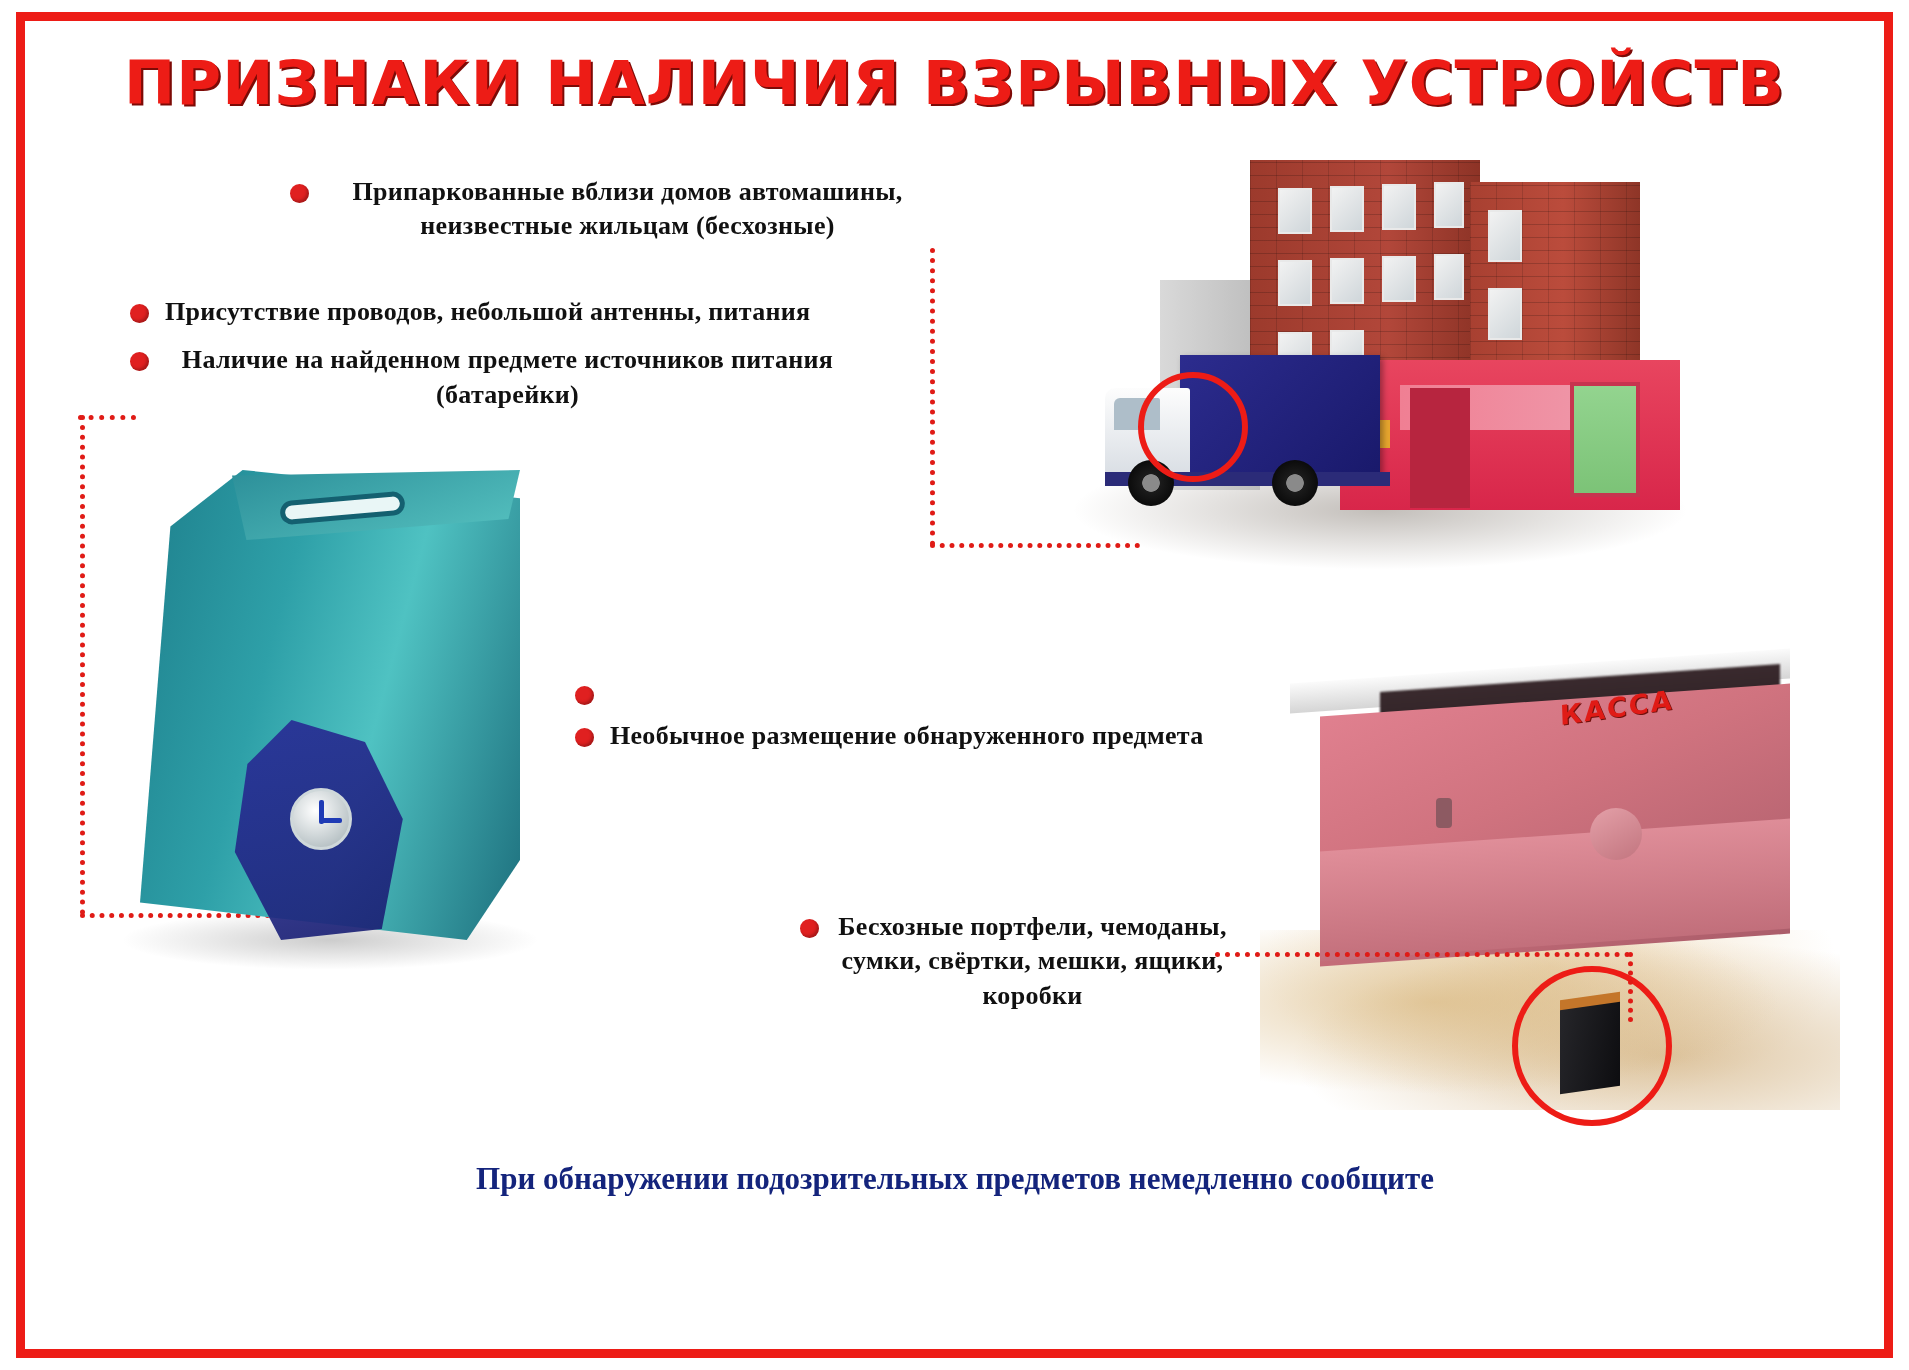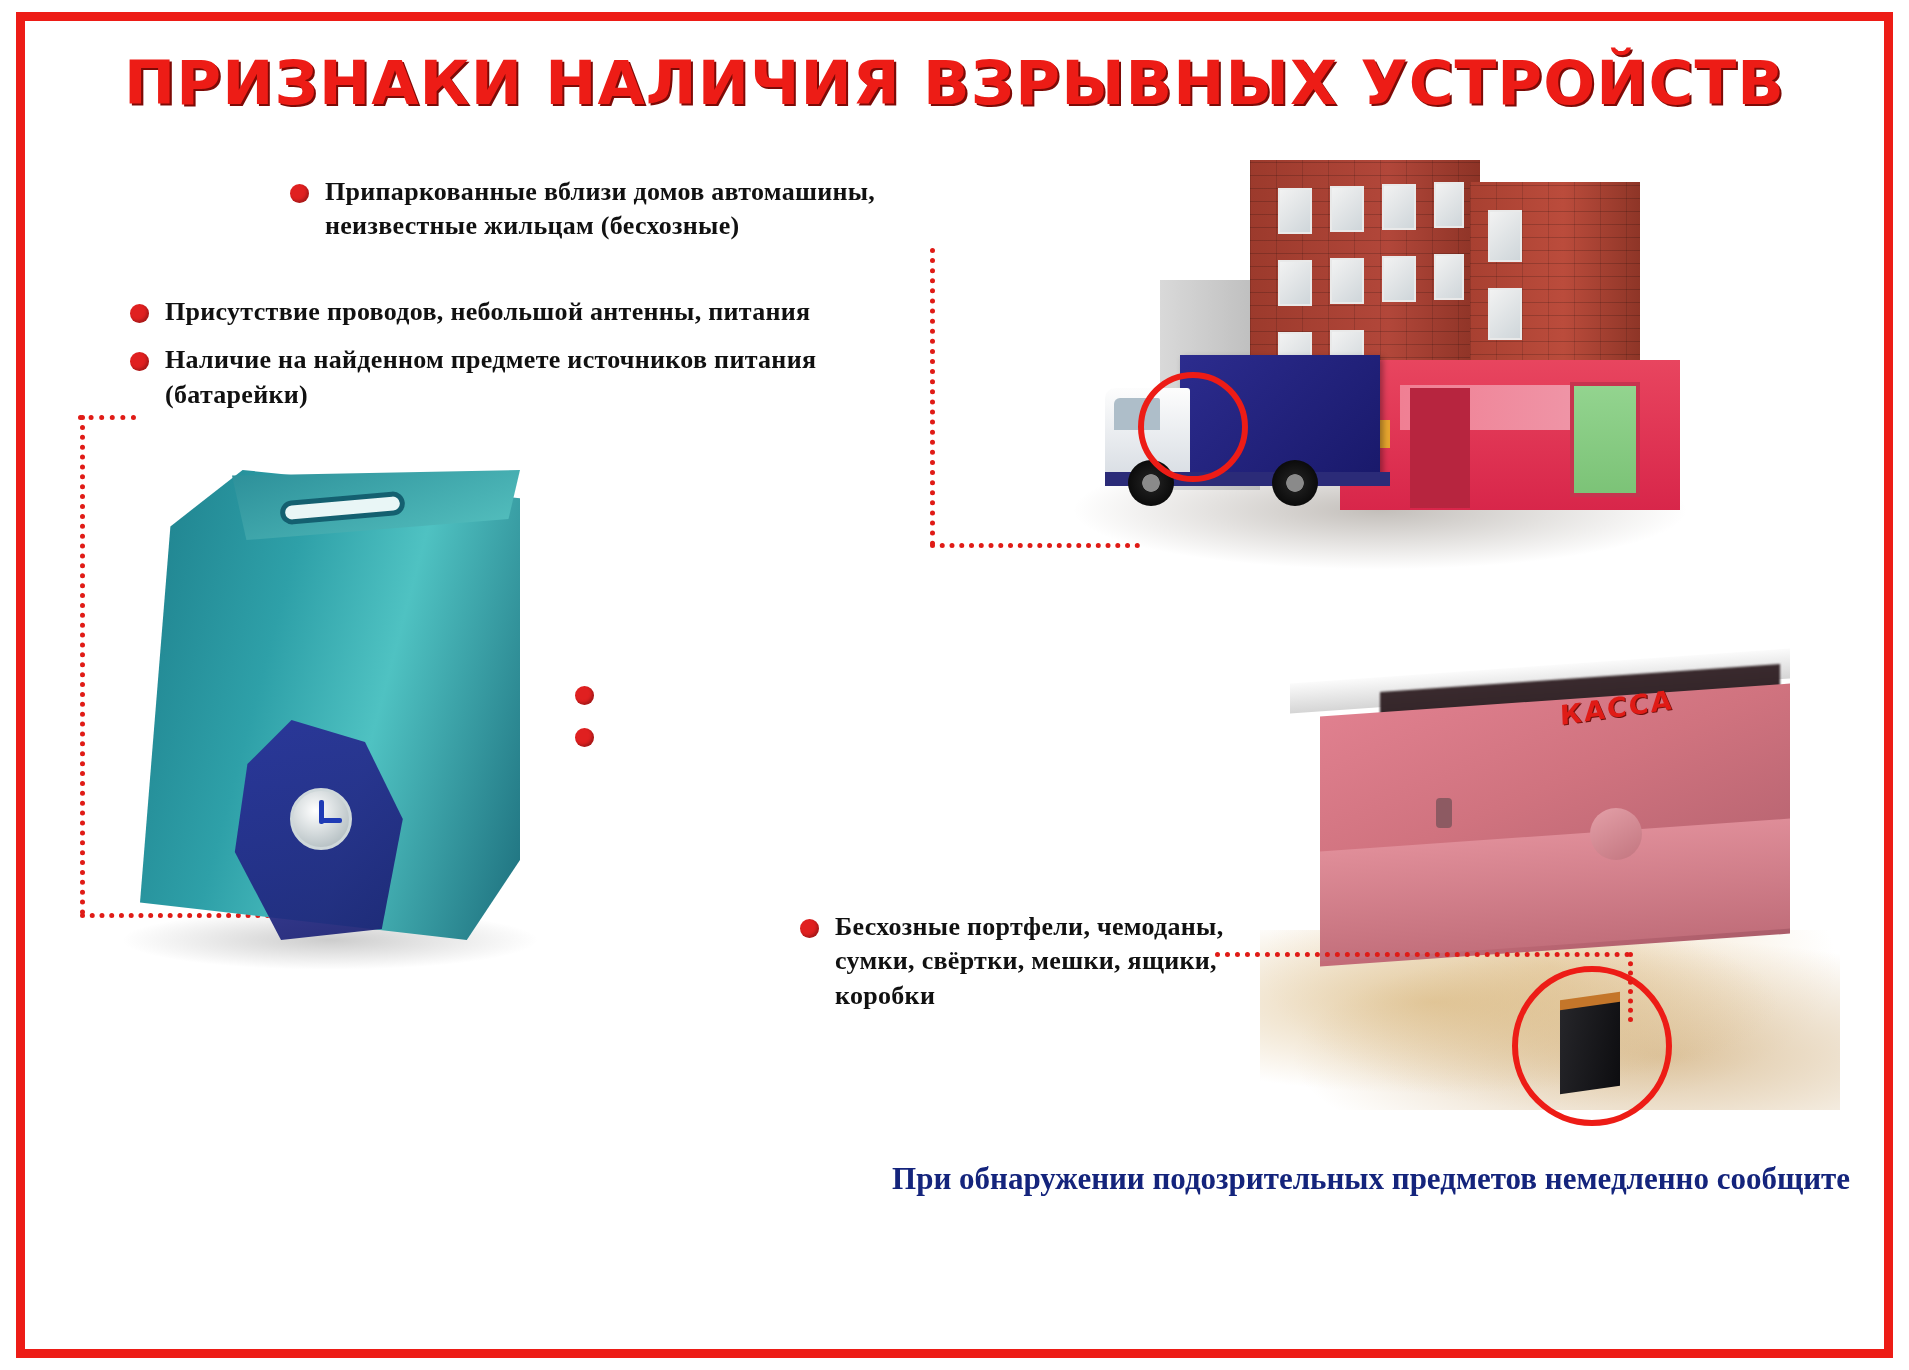--- a/index.html
+++ b/index.html
@@ -55,20 +55,21 @@
     text-shadow: 2px 2px 0 #7d0a06;
     white-space: nowrap;
     transform: scaleX(1.02);
   }
 
   
   .bullet-block {
     position: absolute;
     font-family: "Liberation Serif", serif;
     color: #111111;
+    text-align: center;
   }
   .bullet-row {
     display: flex;
     align-items: flex-start;
     margin-bottom: 14px;
   }
   .dot {
     flex: 0 0 auto;
     width: 19px;
     height: 19px;
@@ -89,21 +90,21 @@
   #list-2 { left: 130px; top: 295px; width: 720px; }
   #list-3 { left: 575px; top: 677px; width: 740px; }
   #list-4 { left: 800px; top: 910px; width: 430px; }
 
   
   .footer {
     position: absolute;
     left: 60px;
     top: 1158px;
     width: 1790px;
-    text-align: right;
+    text-align: center;
     color: #14247c;
     font-family: "Liberation Serif", serif;
     font-weight: bold;
     font-size: 31px;
     line-height: 1.34;
   }
 
   
   .dotline {
     position: absolute;
@@ -515,20 +516,21 @@
       <div class="btext">Наличие на найденном предмете источников питания (батарейки)</div>
     </div>
   </div>
 
   <div class="bullet-block" id="list-3">
     <div class="bullet-row">
       <div class="dot"></div>
     </div>
     <div class="bullet-row">
       <div class="dot"></div>
+      <div class="btext">Необычное размещение обнаруженного предмета</div>
     </div>
   </div>
 
   <div class="bullet-block" id="list-4">
     <div class="bullet-row">
       <div class="dot"></div>
       <div class="btext">Бесхозные портфели, чемоданы, сумки, свёртки, мешки, ящики, коробки</div>
     </div>
   </div>
 

